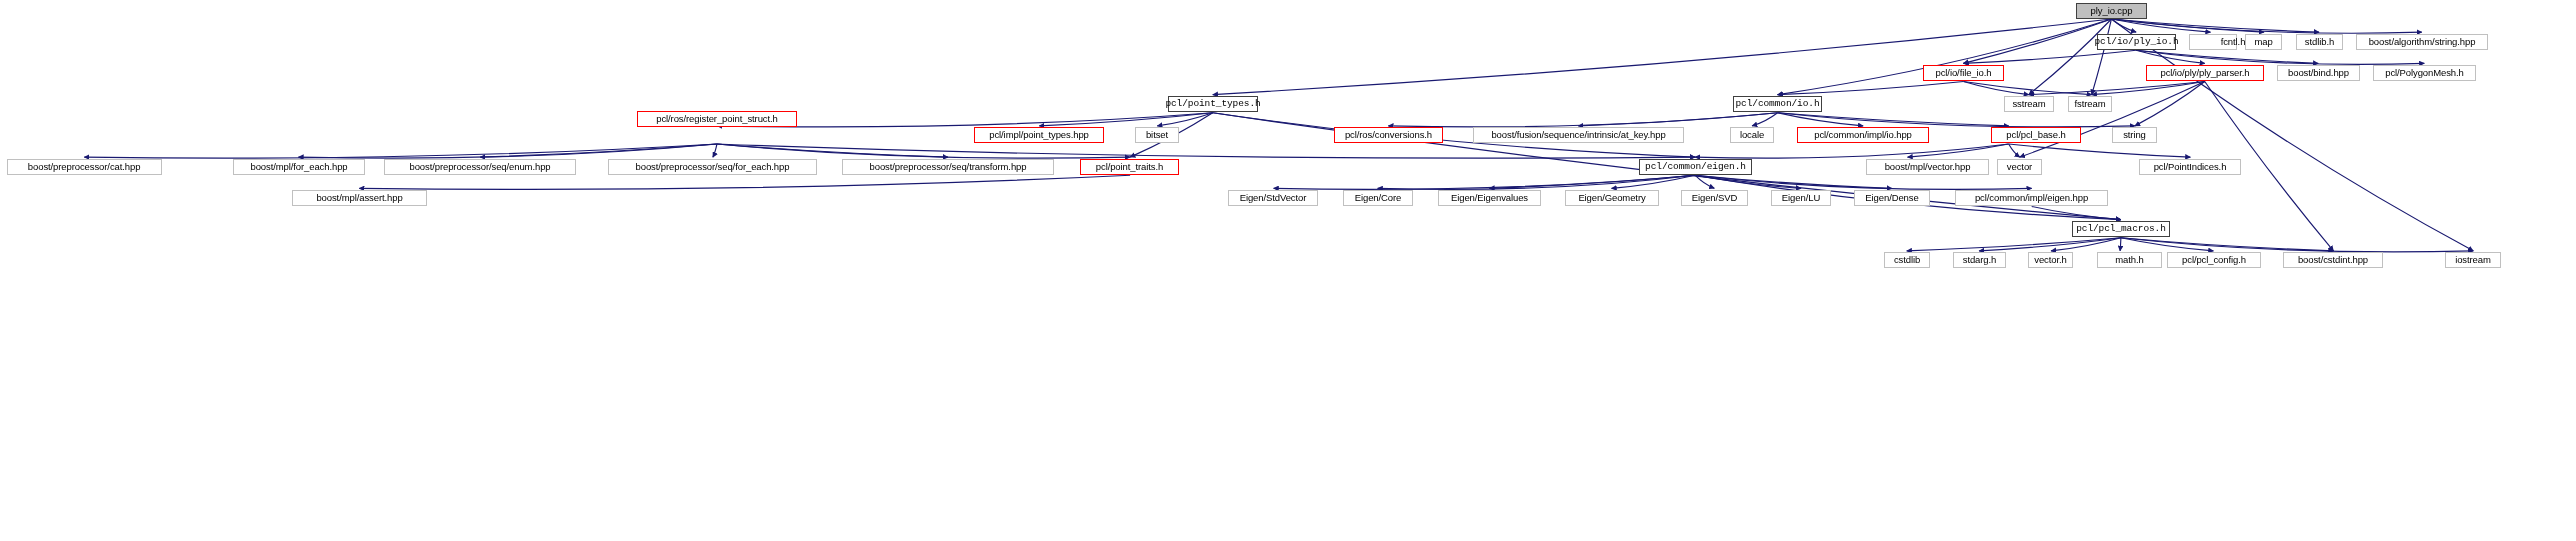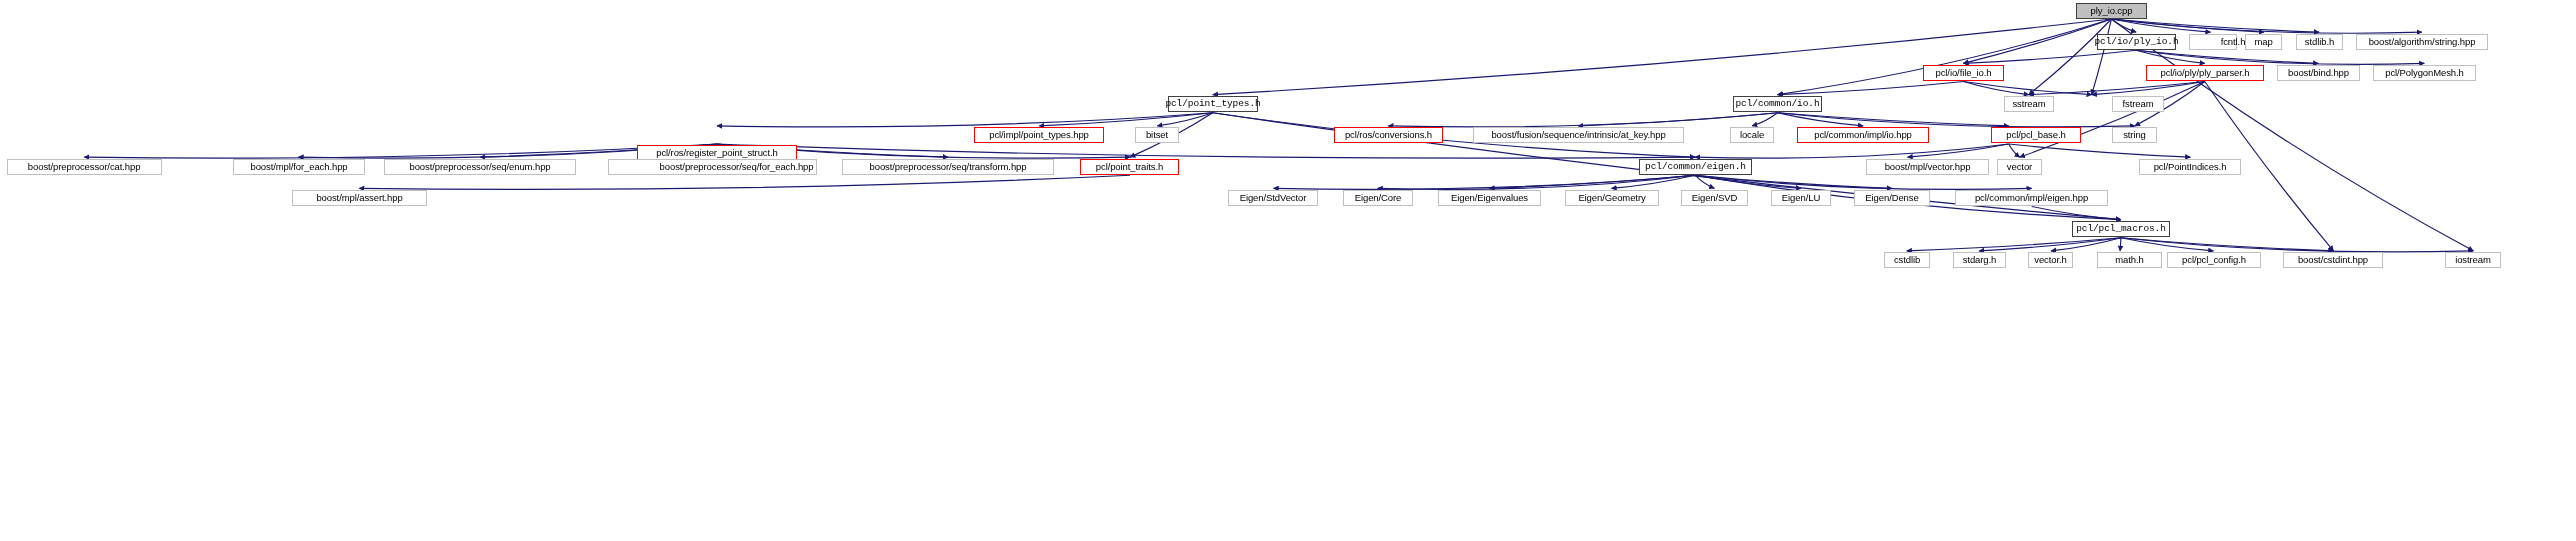--- a/index.html
+++ b/index.html
@@ -170,24 +170,24 @@
       </div>
       <div class="node hdr" style="left: 1168px; top: 96px; width: 90px;">
         <span class="node-label">pcl/point_types.h</span>
       </div>
       <div class="node hdr" style="left: 1733px; top: 96px; width: 89px;">
         <span class="node-label">pcl/common/io.h</span>
       </div>
       <div class="node " style="left: 2004px; top: 96px; width: 50px;">
         <span class="node-label">sstream</span>
       </div>
-      <div class="node " style="left: 2068px; top: 96px; width: 52px; margin-left: 44px;">
+      <div class="node " style="left: 2068px; top: 96px; width: 44px;">
         <span class="node-label">fstream</span>
       </div>
-      <div class="node red" style="left: 637px; top: 145px; width: 160px;">
+      <div class="node red" style="left: 637px; top: 111px; width: 160px;">
         <span class="node-label">pcl/ros/register_point_struct.h</span>
       </div>
       <div class="node red" style="left: 974px; top: 127px; width: 130px;">
         <span class="node-label">pcl/impl/point_types.hpp</span>
       </div>
       <div class="node " style="left: 1135px; top: 127px; width: 44px;">
         <span class="node-label">bitset</span>
       </div>
       <div class="node red" style="left: 1334px; top: 127px; width: 109px;">
         <span class="node-label">pcl/ros/conversions.h</span>
@@ -209,21 +209,21 @@
       </div>
       <div class="node " style="left: 6.6px; top: 159px; width: 155px;">
         <span class="node-label">boost/preprocessor/cat.hpp</span>
       </div>
       <div class="node " style="left: 233px; top: 159px; width: 132px;">
         <span class="node-label">boost/mpl/for_each.hpp</span>
       </div>
       <div class="node " style="left: 384px; top: 159px; width: 192px;">
         <span class="node-label">boost/preprocessor/seq/enum.hpp</span>
       </div>
-      <div class="node " style="left: 608px; top: 159px; width: 209px; justify-content: flex-end;">
+      <div class="node " style="left: 608px; top: 159px; width: 209px;">
         <span class="node-label">boost/preprocessor/seq/for_each.hpp</span>
       </div>
       <div class="node " style="left: 842px; top: 159px; width: 212px;">
         <span class="node-label">boost/preprocessor/seq/transform.hpp</span>
       </div>
       <div class="node red" style="left: 1080px; top: 159px; width: 99px;">
         <span class="node-label">pcl/point_traits.h</span>
       </div>
       <div class="node hdr" style="left: 1639px; top: 159px; width: 113px;">
         <span class="node-label">pcl/common/eigen.h</span>

